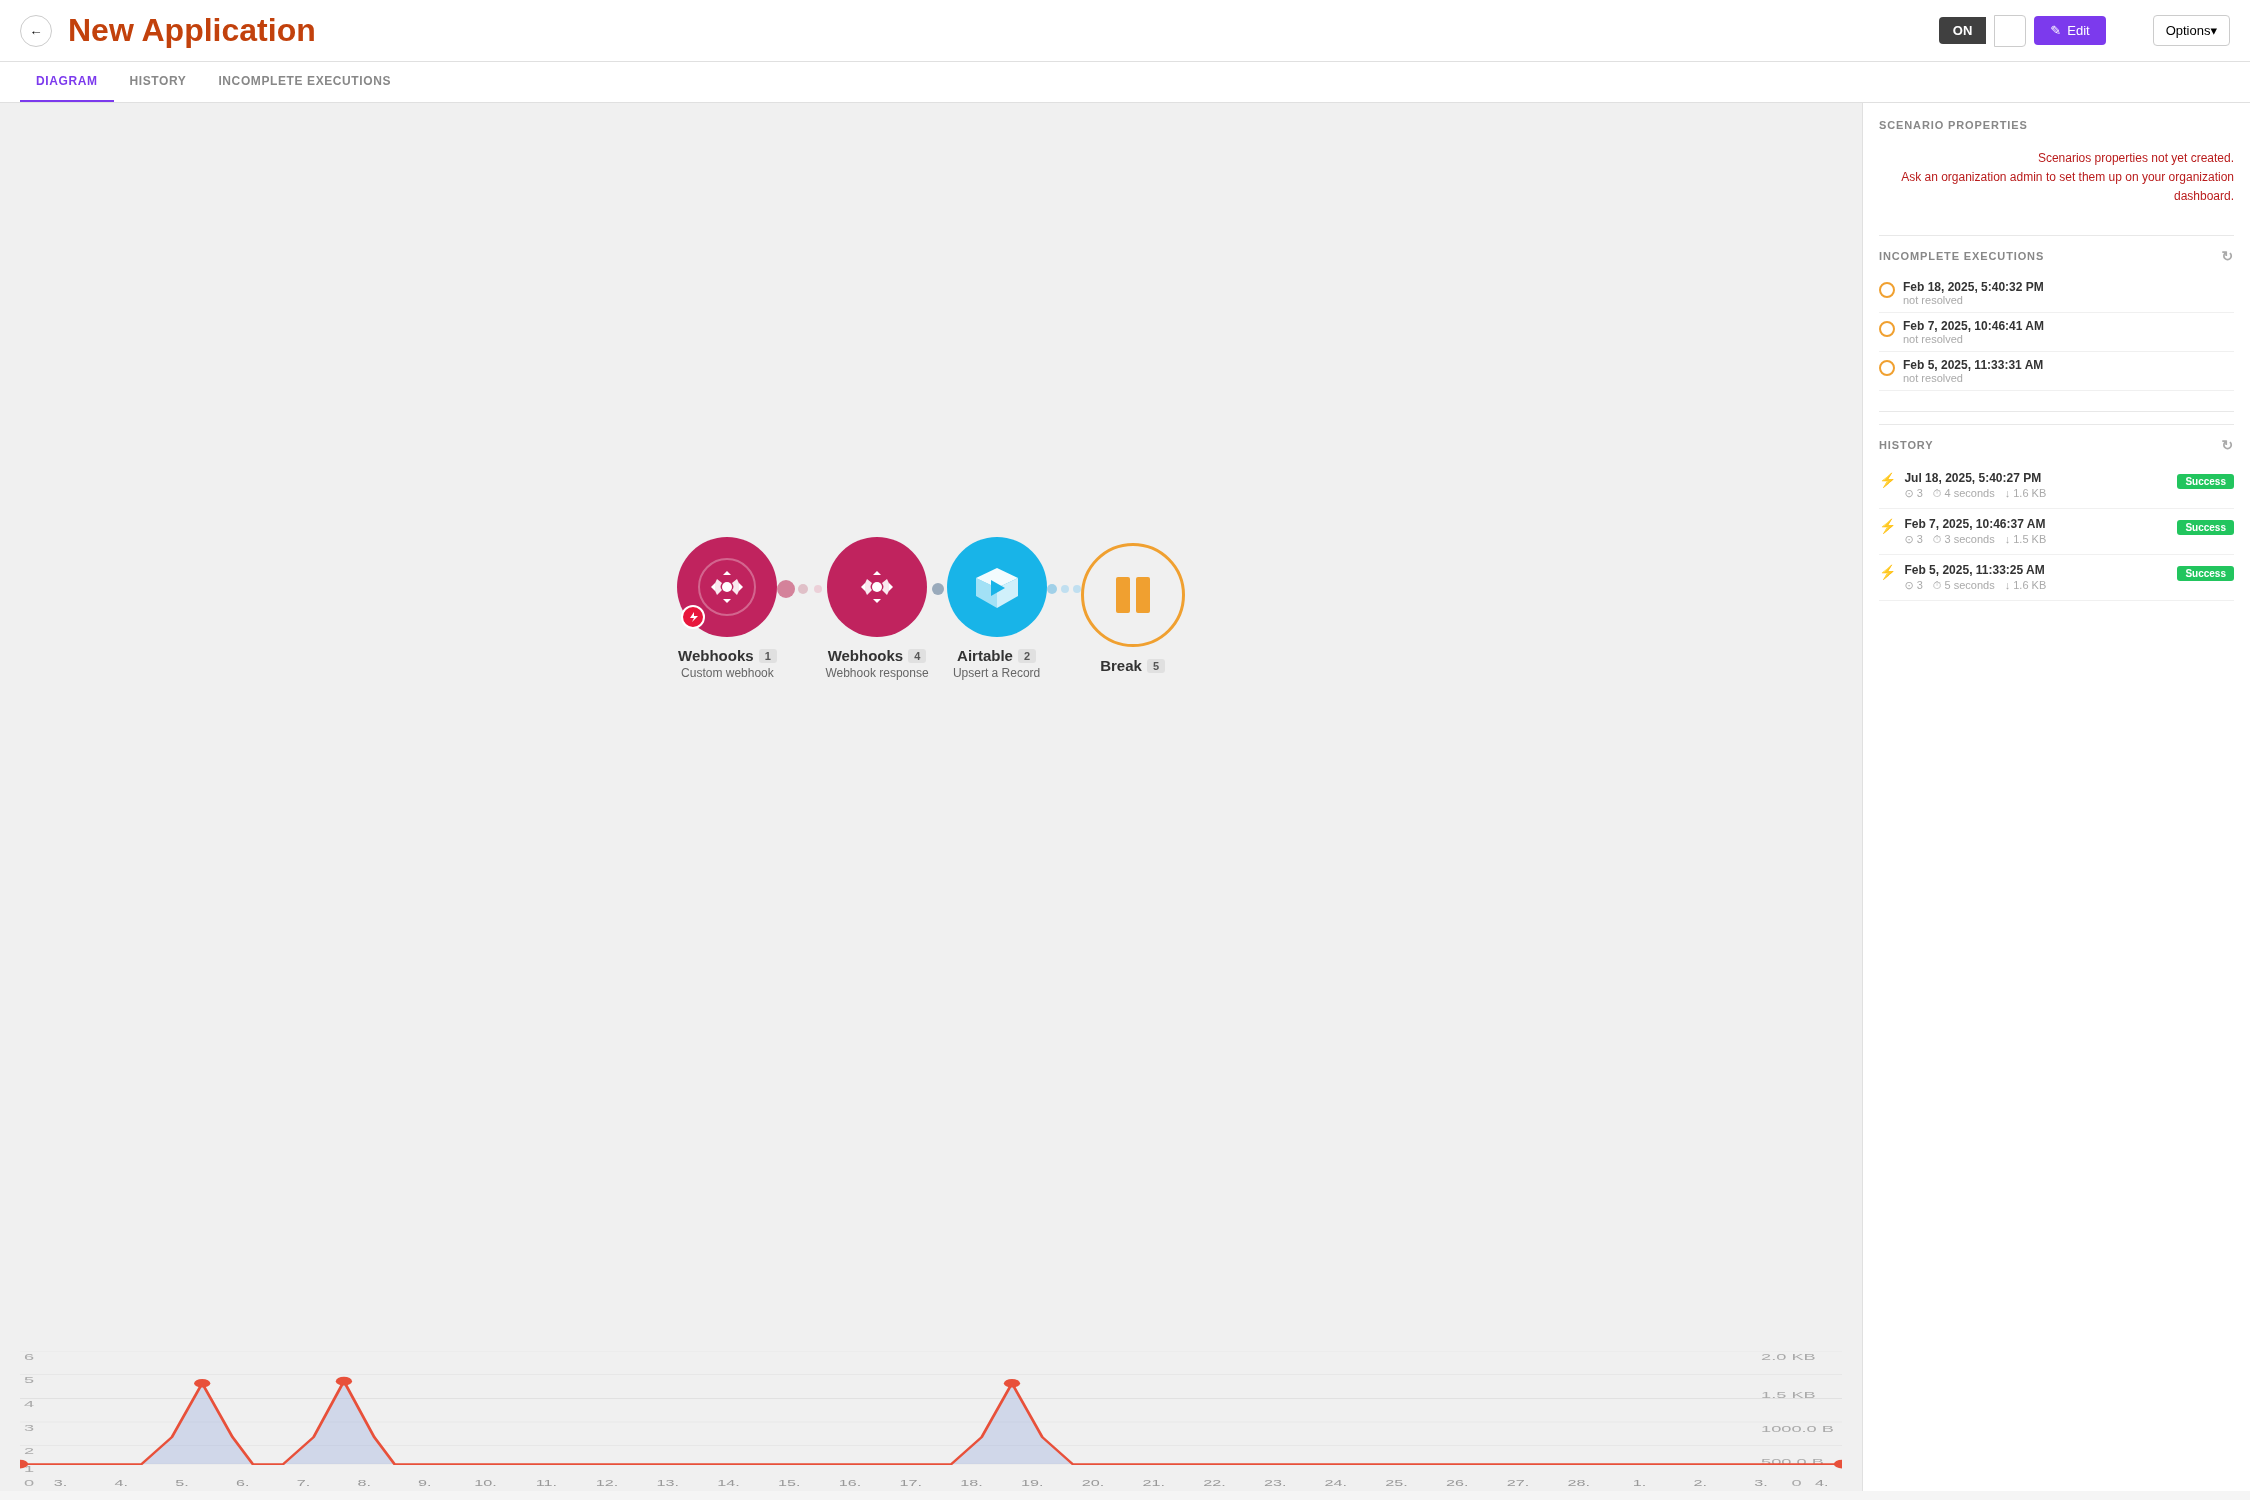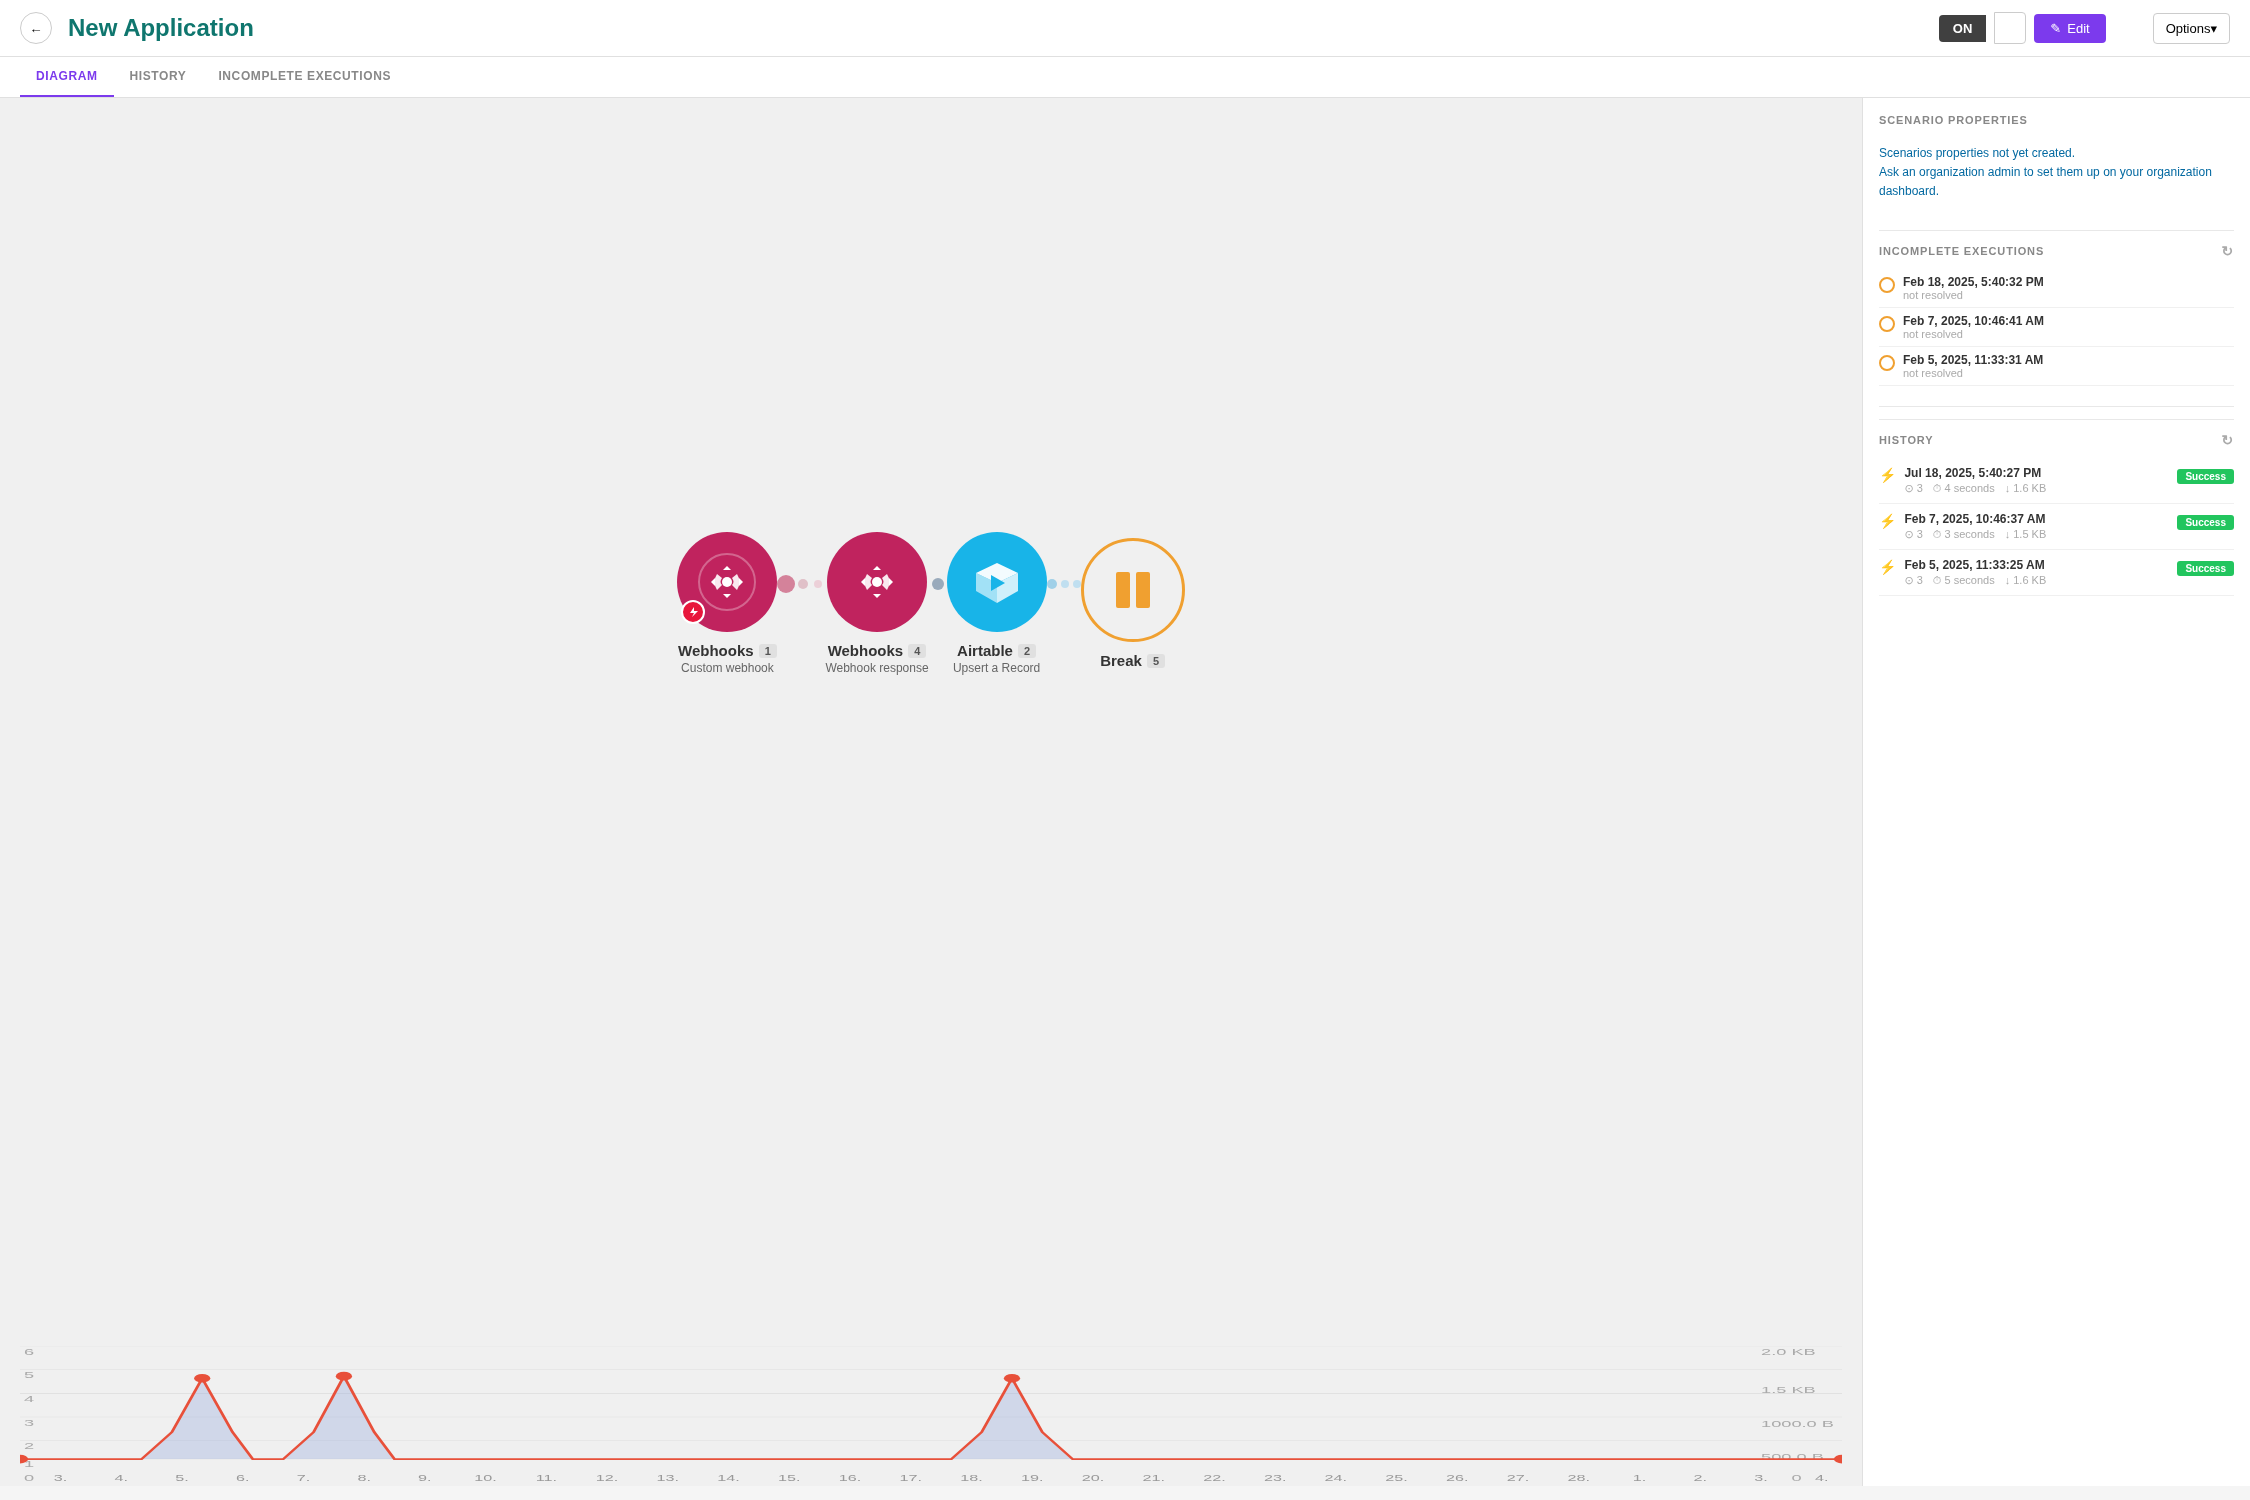--- a/index.html
+++ b/index.html
@@ -1,21 +1,21 @@
 <!DOCTYPE html>
 <html><head>
   <meta charset="utf-8">
   <style>
     * { box-sizing: border-box; margin: 0; padding: 0; }
     body { font-family: -apple-system, BlinkMacSystemFont, 'Segoe UI', sans-serif; background: #f5f5f5; color: #333; font-size: 13px; }
 
     
     .header { background: #fff; border-bottom: 1px solid #e0e0e0; padding: 12px 20px; display: flex; align-items: center; gap: 16px; }
     .back-btn { width: 32px; height: 32px; border: 1px solid #ccc; border-radius: 50%; display: flex; align-items: center; justify-content: center; cursor: pointer; background: #fff; }
-    .app-title { font-size: 24px; font-weight: 600; color: #0f766e; }
+    .app-title { font-size: 32px; font-weight: 600; color: #c2410c; }
     .header-right { margin-left: auto; display: flex; align-items: center; gap: 8px; }
     .toggle-on { background: #404040; color: #fff; border: none; padding: 6px 14px; border-radius: 4px 0 0 4px; font-weight: 700; font-size: 13px; cursor: pointer; }
     .toggle-box { width: 32px; height: 32px; border: 1px solid #ccc; background: #fff; border-radius: 0 4px 4px 0; cursor: pointer; }
     .edit-btn { background: #7c3aed; color: #fff; border: none; padding: 7px 16px; border-radius: 4px; display: flex; align-items: center; gap: 6px; font-size: 13px; cursor: pointer; font-weight: 500; }
     .options-btn { background: #fff; border: 1px solid #ccc; padding: 7px 12px; border-radius: 4px; display: flex; align-items: center; cursor: pointer; font-size: 13px; margin-left: 39px; }
 
     
     .tabs { background: #fff; border-bottom: 1px solid #e0e0e0; padding: 0 20px; display: flex; gap: 0; }
     .tab { padding: 12px 16px; font-size: 12px; font-weight: 600; letter-spacing: 0.05em; color: #888; cursor: pointer; border-bottom: 2px solid transparent; text-transform: uppercase; }
     .tab.active { color: #7c3aed; border-bottom: 2px solid #7c3aed; }
@@ -53,21 +53,21 @@
 
     
     .chart-area { position: absolute; bottom: 0; left: 0; right: 0; height: 140px; padding: 0 20px; }
     .chart-svg { width: 100%; height: 100%; }
 
     
     .sidebar { width: 388px; background: #fff; border-left: 1px solid #e0e0e0; overflow-y: auto; padding: 16px; }
     .sidebar-section { margin-bottom: 20px; }
     .sidebar-section-title { font-size: 11px; font-weight: 700; letter-spacing: 0.08em; color: #888; text-transform: uppercase; margin-bottom: 10px; display: flex; align-items: center; justify-content: space-between; }
     .refresh-icon { color: #aaa; cursor: pointer; font-size: 14px; }
-    .scenario-props-text { font-size: 12px; color: #0369a1; text-align: left; line-height: 1.6; padding: 8px 0; }
+    .scenario-props-text { font-size: 12px; color: #b91c1c; text-align: right; line-height: 1.6; padding: 8px 0; }
 
     
     .exec-item { display: flex; align-items: flex-start; gap: 8px; padding: 6px 0; border-bottom: 1px solid #f0f0f0; }
     .exec-circle { width: 16px; height: 16px; border-radius: 50%; border: 2px solid #f0a030; flex-shrink: 0; margin-top: 2px; }
     .exec-date { font-size: 12px; font-weight: 600; color: #333; }
     .exec-status { font-size: 11px; color: #aaa; }
 
     
     .no-running { font-size: 12px; color: #aaa; text-align: center; padding: 12px 0; }
 

